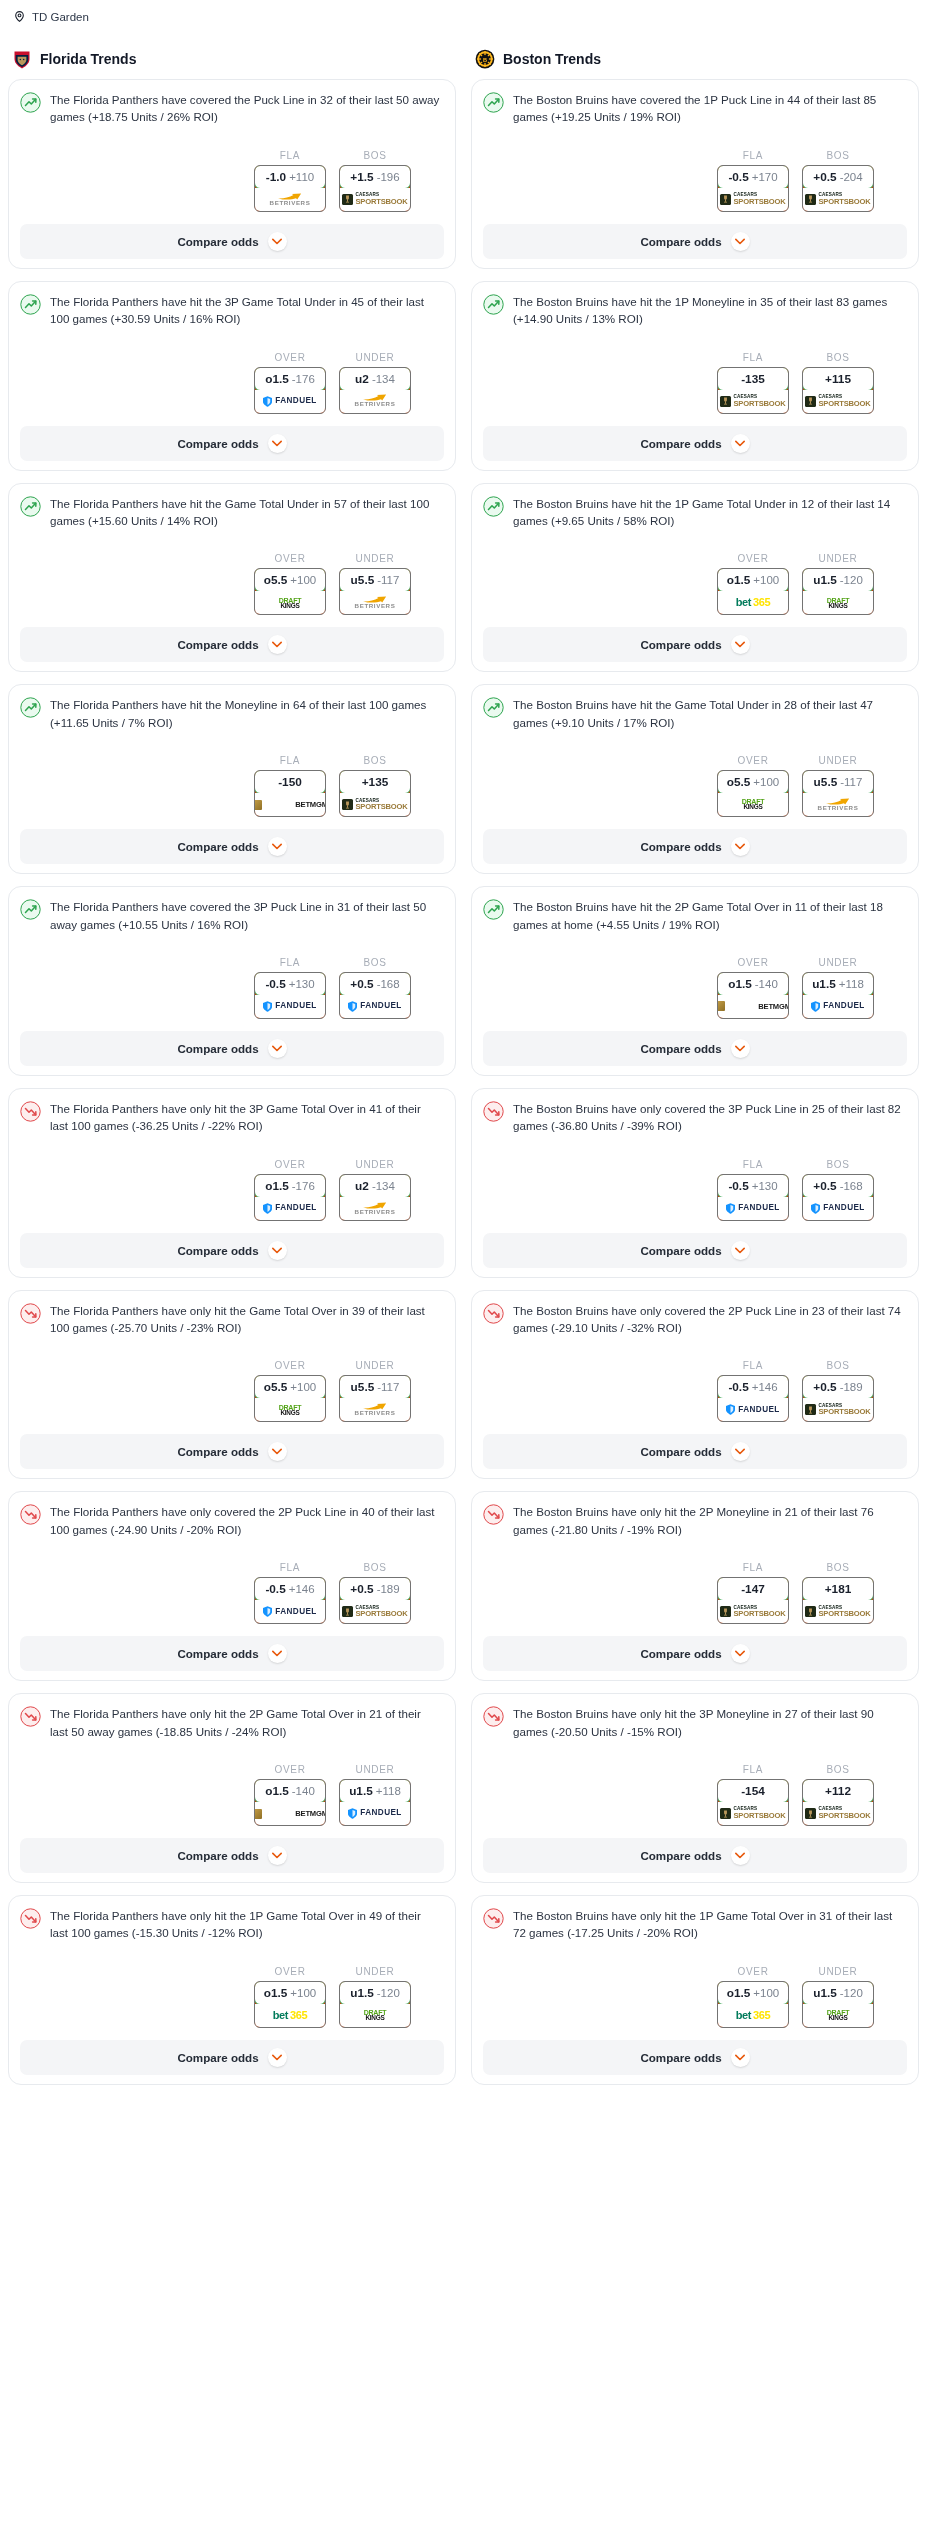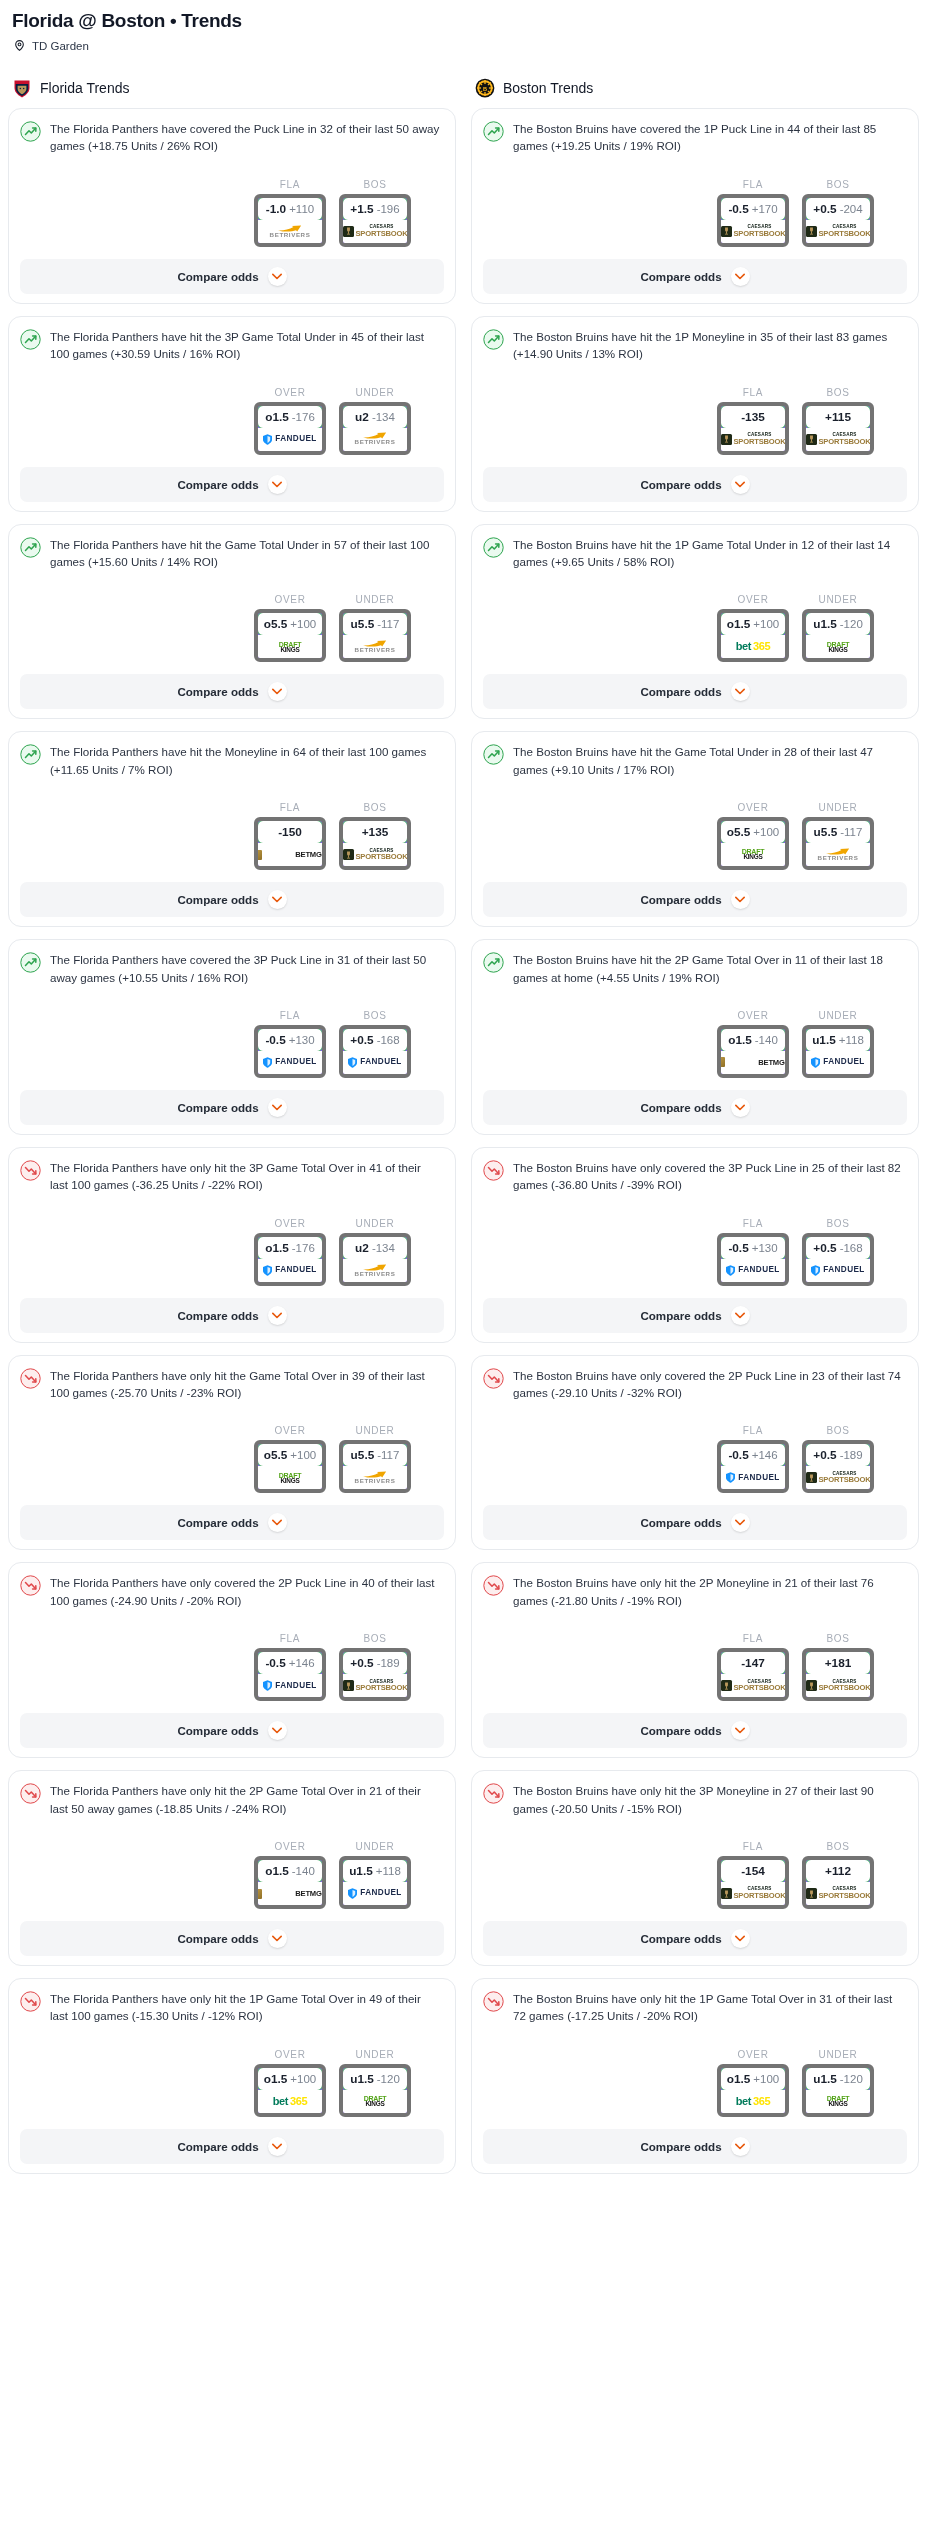--- a/index.html
+++ b/index.html
@@ -29,21 +29,21 @@
   .venue-icon { width: 13px; height: 13px; display:block; }
 
   .columns { display: flex; gap: 15px; align-items: flex-start; }
   .col { width: 448px; }
 
   .col-header {
     display: flex; align-items: center; gap: 8px;
     margin: 0 0 10px 4px;
   }
   .team-logo { width: 20px; height: 20px; flex: 0 0 20px; display:block; }
-  .col-header-label { font-size: 14px; font-weight: normal; color: #121826; }
+  .col-header-label { font-size: 14px; font-weight: bold; color: #121826; }
 
   .card {
     border: 1px solid #e7eaee;
     border-radius: 13px;
     background: #fff;
     margin-bottom: 12px;
     padding: 11px 11px 9px 11px;
   }
 
   .trend-row { display: flex; gap: 9px; align-items: flex-start; }
@@ -65,25 +65,24 @@
   .odds-col { width: 72px; }
   .odds-label {
     text-align: center;
     font-size: 10px;
     letter-spacing: 0.7px;
     color: #a7adb7;
     margin-bottom: 4px;
     text-transform: uppercase;
   }
   .odds-box {
-    border: 4px solid #737373;
+    border: 1px solid #737373;
     border-radius: 6px;
     overflow: hidden;
-    background: #8b5cf6;
-    text-align: center;
+    background: #c2410c;
   }
   .odds-value {
     border: 1px solid #2ea44f;
     border-radius: 6px;
     margin: -1px;
     height: 24px;
     display: flex; align-items: center; justify-content: center;
     gap: 3px;
     background: #fff;
   }
@@ -130,21 +129,20 @@
   .bk-br .br-text { font-size: 6.2px; font-weight: bold; color:#8d8d8d; letter-spacing: 0.6px; }
   .bk-br .br-stack { display:flex; flex-direction:column; align-items:center; }
   .bk-b365 .b1 { font-size: 11px; font-weight: bold; color:#027b5b; letter-spacing:-0.4px; }
   .bk-b365 .b2 { font-size: 11px; font-weight: bold; color:#ffe400; letter-spacing:-0.4px; }
 </style>
 </head>
 <body>
 
 <div class="page">
 
-  <h1 class="page-title">Florida @ Boston • Trends</h1>
 
   <div class="venue-row">
     <svg class="venue-icon" viewBox="0 0 24 24" fill="none" stroke="#1a202c" stroke-width="2">
       <path d="M12 21s7-6.2 7-11a7 7 0 1 0-14 0c0 4.8 7 11 7 11z"></path>
       <circle cx="12" cy="10" r="2.6"></circle>
     </svg>
     <span>TD Garden</span>
   </div>
 
   <div class="columns" id="columns">

